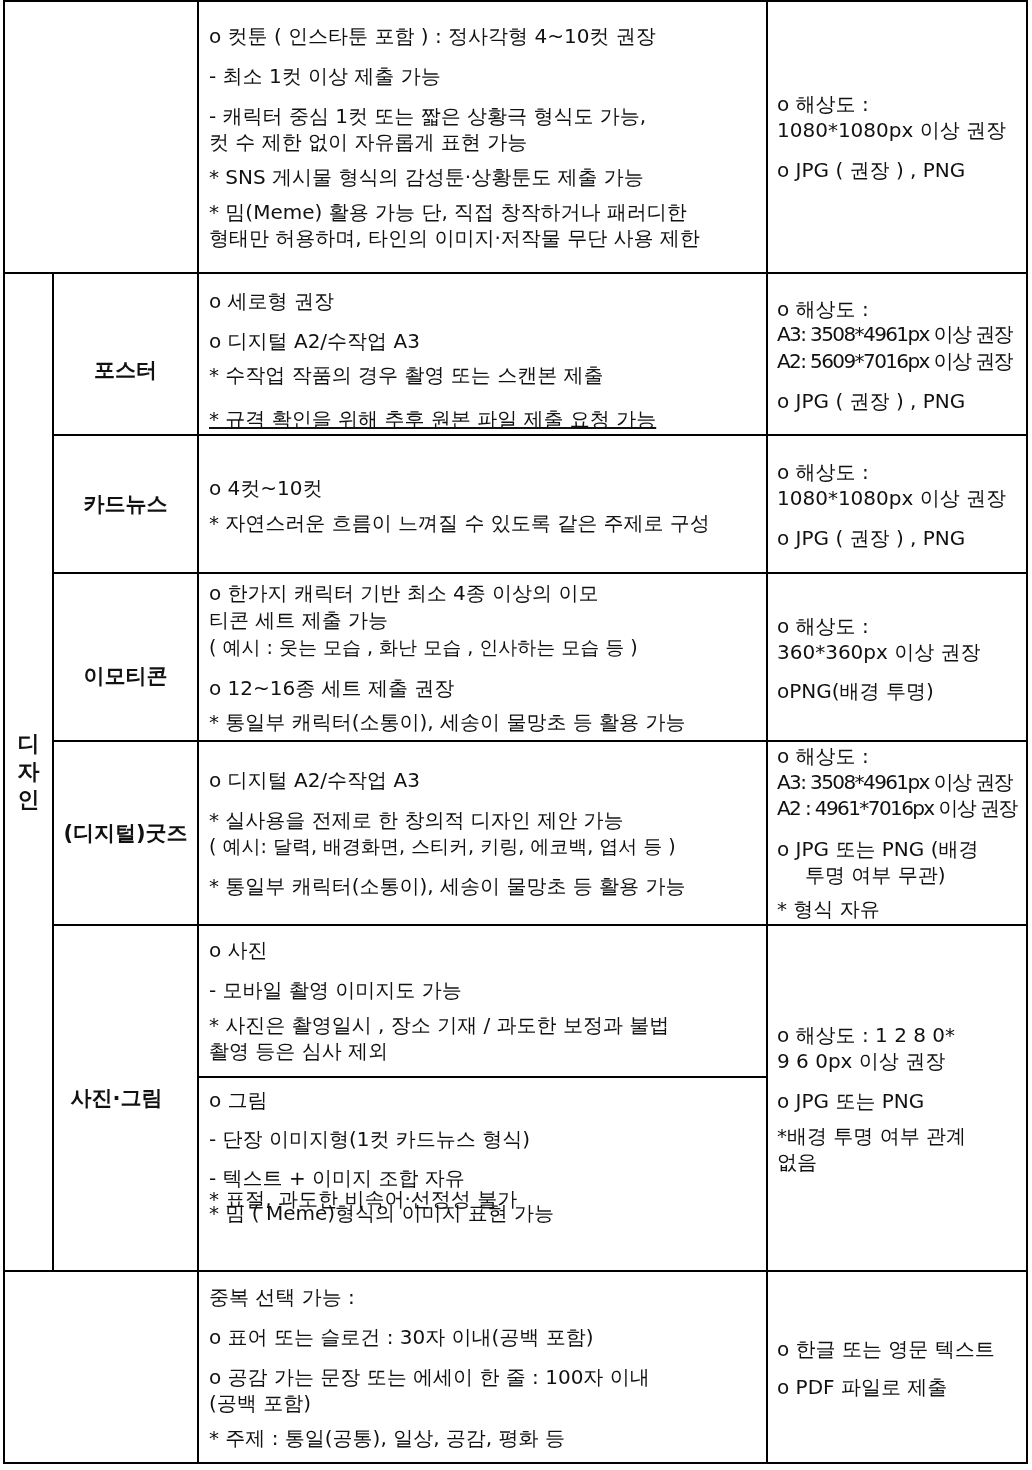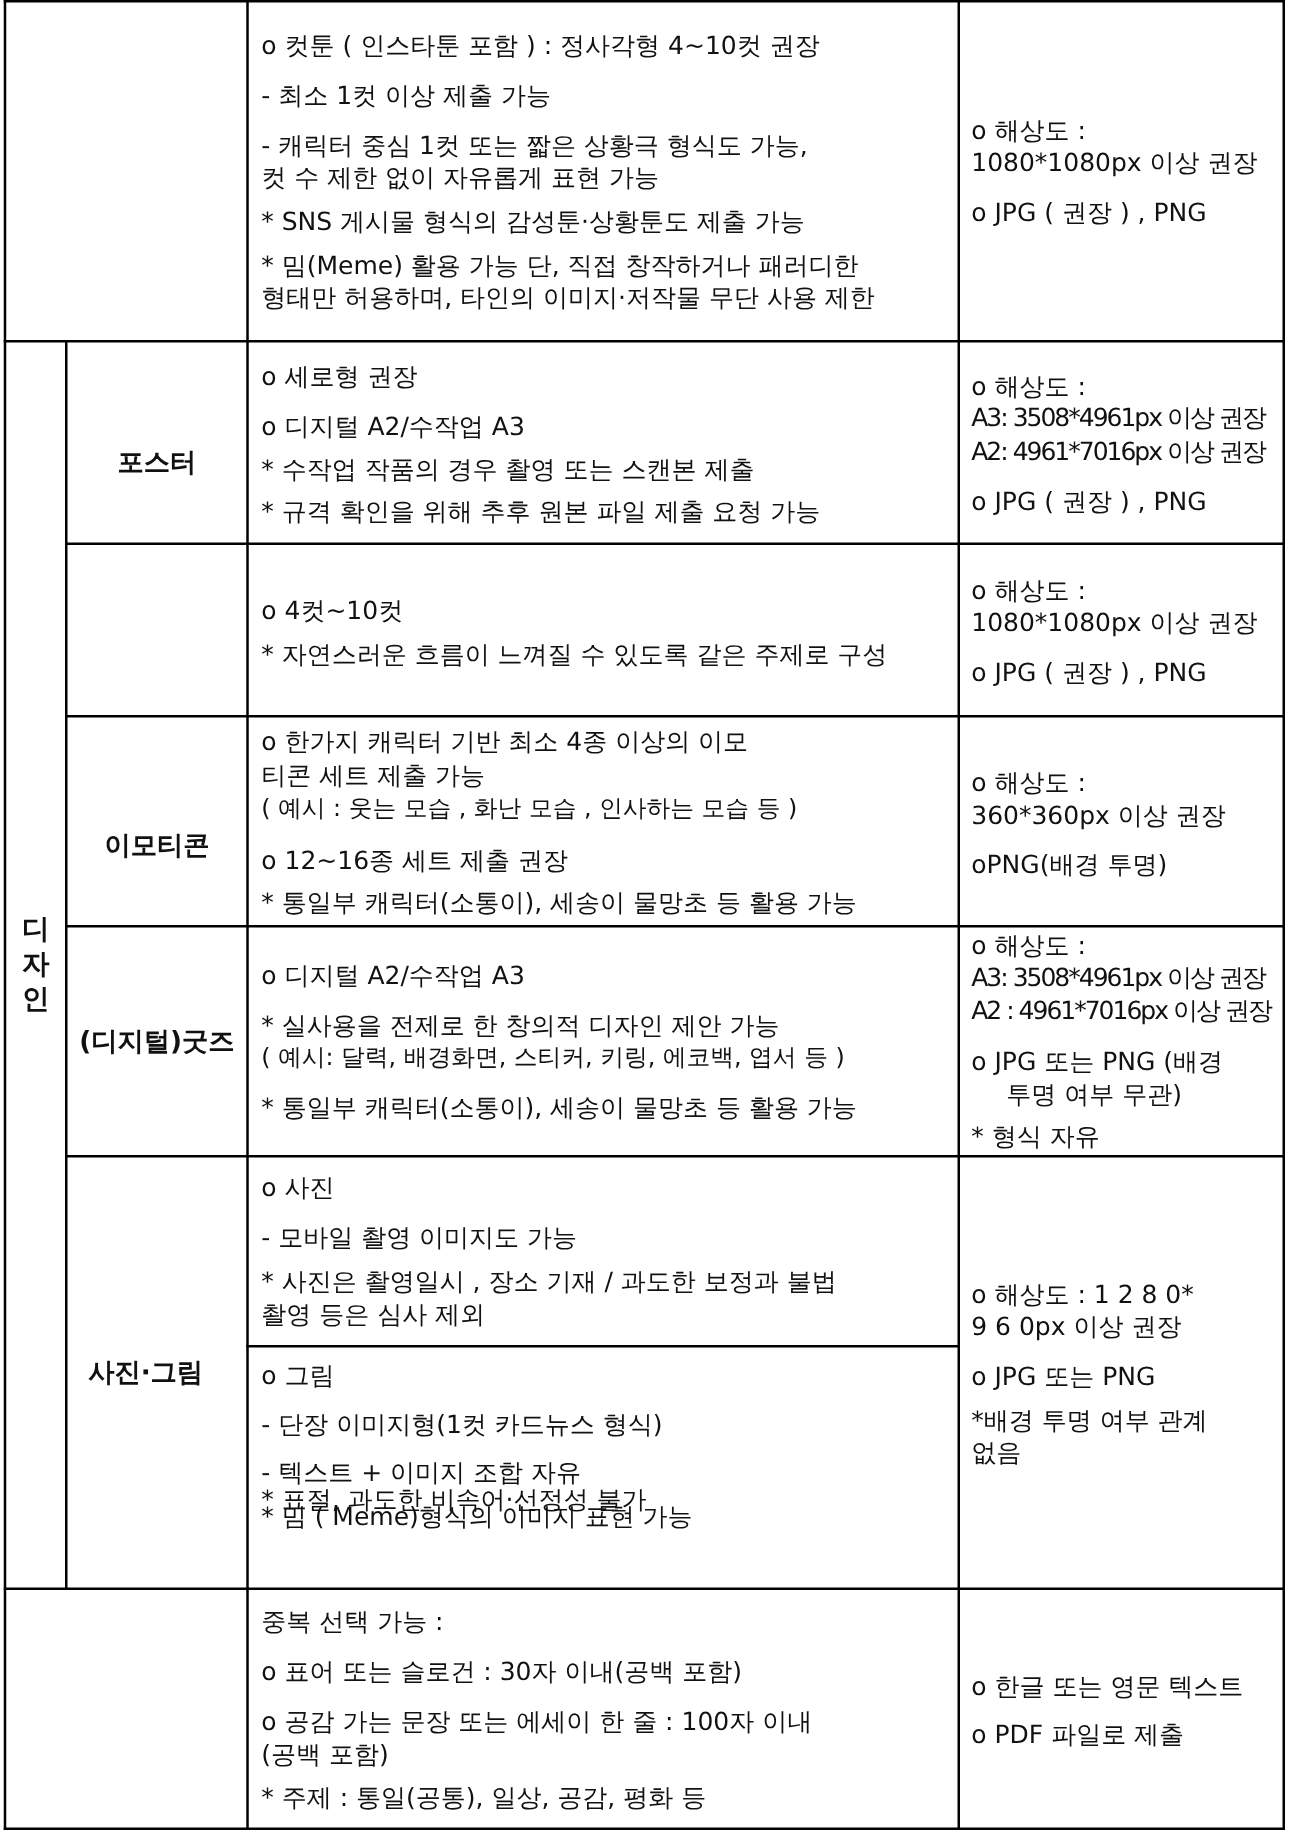--- a/index.html
+++ b/index.html
@@ -36,20 +36,21 @@
   <div class="line" style="left:194px;top:1076px;width:571px;height:2px;"></div>
   <div class="line" style="left:0;top:1270px;width:1025px;height:2px;"></div>
 
   <div class="vlbl" style="left:2px;top:274px;width:47px;height:996px;">
     <span>디</span>
     <span>자</span>
     <span>인</span>
   </div>
 
   <div class="lbl" style="left:51px;top:274px;width:143px;height:192px;">포스터</div>
+  <div class="lbl" style="left:51px;top:436px;width:143px;height:136px;">카드뉴스</div>
   <div class="lbl" style="left:51px;top:574px;width:143px;height:203px;">이모티콘</div>
   <div class="lbl" style="left:51px;top:742px;width:143px;height:182px;">(디지털)굿즈</div>
   <div class="lbl" style="left:51px;top:926px;width:125px;height:344px;">사진·그림</div>
 
   <div>
     <div class="ln" style="left:206px;top:24px;">o 컷툰 ( 인스타툰   포함 ) :  정사각형  4~10컷  권장</div>
     <div class="ln" style="left:206px;top:64px;">- 최소  1컷  이상  제출  가능</div>
     <div class="ln" style="left:206px;top:104px;">-  캐릭터  중심  1컷  또는  짧은  상황극  형식도  가능,</div>
     <div class="ln" style="left:206px;top:130px;">   컷  수  제한  없이  자유롭게  표현  가능</div>
     <div class="ln" style="left:206px;top:165px;">*  SNS  게시물  형식의  감성툰·상황툰도  제출  가능</div>
@@ -58,25 +59,25 @@
 
     <div class="ln" style="left:774px;top:92px;">o  해상도 :</div>
     <div class="ln" style="left:774px;top:118px;">1080*1080px  이상  권장</div>
     <div class="ln" style="left:774px;top:158px;">o  JPG ( 권장 ) ,  PNG</div>
   </div>
 
   <div>
     <div class="ln" style="left:206px;top:289px;">o  세로형  권장</div>
     <div class="ln" style="left:206px;top:329px;">o  디지털  A2/수작업  A3</div>
     <div class="ln" style="left:206px;top:363px;">*  수작업  작품의  경우  촬영  또는  스캔본  제출</div>
-    <div class="ln" style="left:206px;top:397px;">*  규격  확인을  위해  추후  원본  파일  제출  요청  가능</div>
+    <div class="ln" style="left:206px;top:407px;text-decoration:underline;">*  규격  확인을  위해  추후  원본  파일  제출  요청  가능</div>
 
     <div class="ln" style="left:774px;top:297px;">o  해상도 :</div>
     <div class="ln tight" style="left:774px;top:322px;">A3:  3508*4961px 이상 권장</div>
-    <div class="ln tight" style="left:774px;top:349px;">A2:  4961*7016px 이상  권장</div>
+    <div class="ln tight" style="left:774px;top:349px;">A2:  5609*7016px 이상  권장</div>
     <div class="ln" style="left:774px;top:389px;">o  JPG ( 권장 ) , PNG</div>
   </div>
 
   <div>
     <div class="ln" style="left:206px;top:476px;">o  4컷~10컷</div>
     <div class="ln" style="left:206px;top:511px;">*  자연스러운  흐름이  느껴질  수  있도록  같은  주제로  구성</div>
 
     <div class="ln" style="left:774px;top:460px;">o  해상도 :</div>
     <div class="ln" style="left:774px;top:486px;">1080*1080px  이상  권장</div>
     <div class="ln" style="left:774px;top:526px;">o  JPG  ( 권장 ) , PNG</div>

